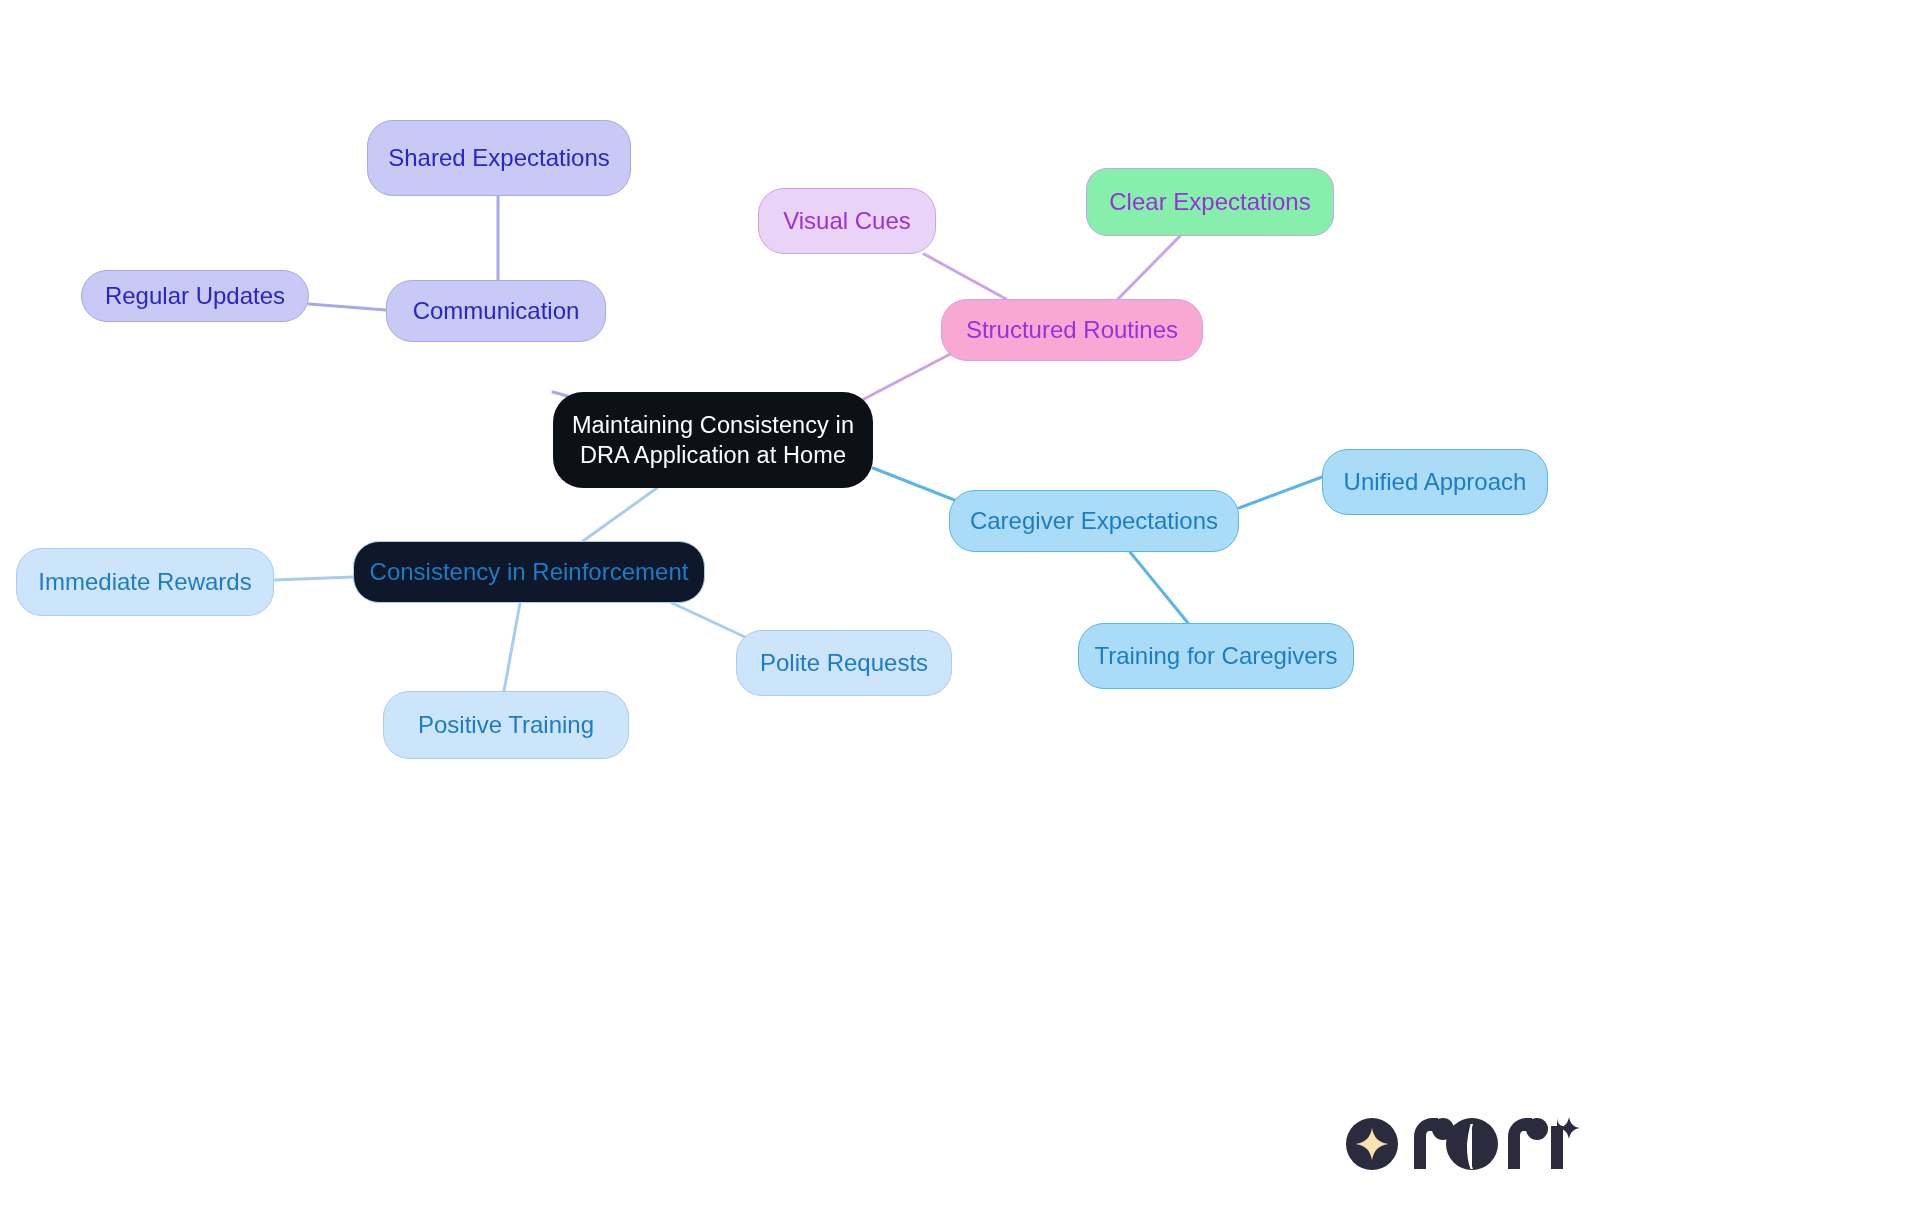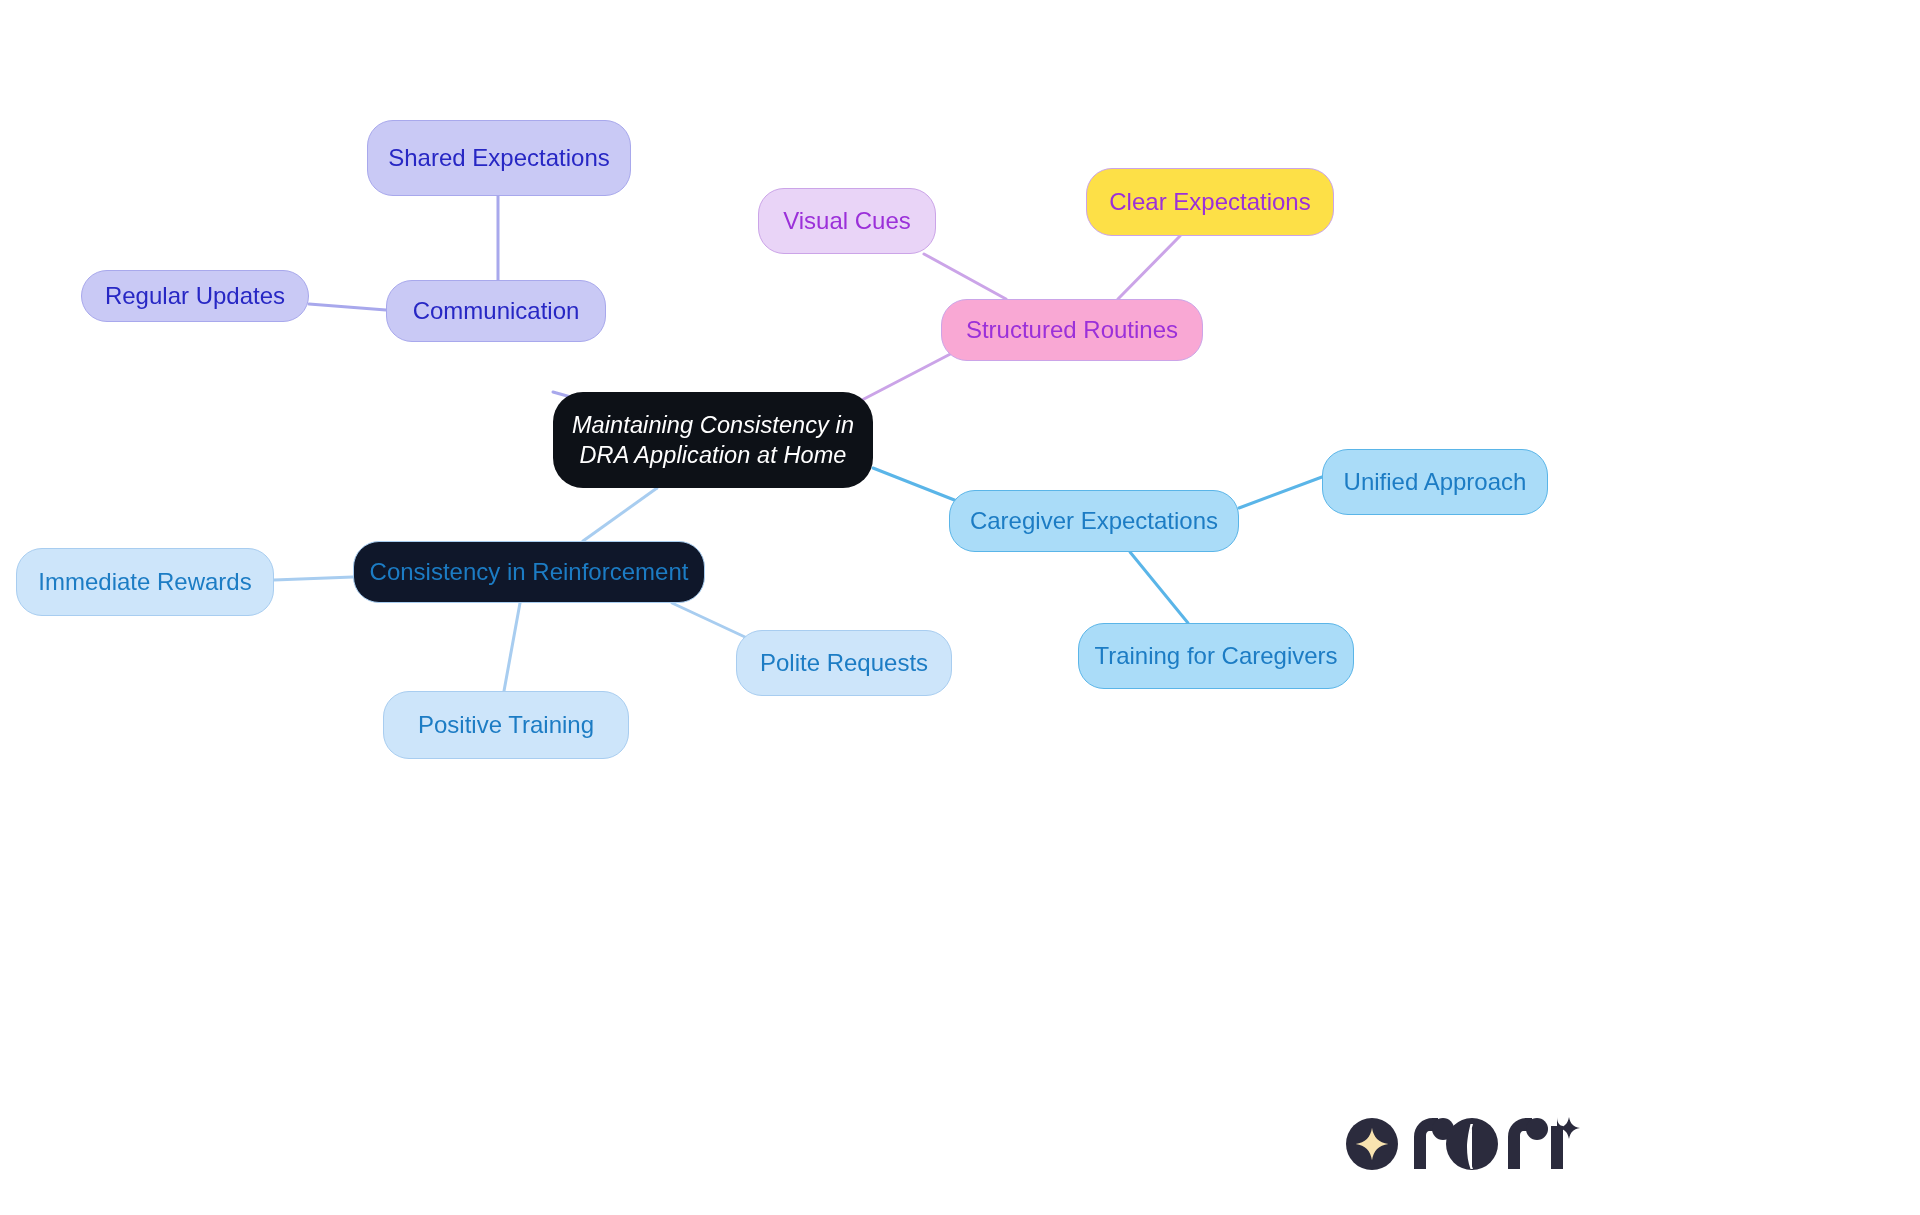--- a/index.html
+++ b/index.html
@@ -92,28 +92,28 @@
       <line x1="873" y1="468" x2="962" y2="503" stroke="#5ab5e8" stroke-width="3" stroke-linecap="round"></line>
       <line x1="1239" y1="508" x2="1322" y2="477" stroke="#5ab5e8" stroke-width="3" stroke-linecap="round"></line>
       <line x1="1130" y1="552" x2="1188" y2="623" stroke="#5ab5e8" stroke-width="3" stroke-linecap="round"></line>
       <line x1="657" y1="488" x2="583" y2="541" stroke="#a8cdf0" stroke-width="3" stroke-linecap="round"></line>
       <line x1="353" y1="577" x2="274" y2="580" stroke="#a8cdf0" stroke-width="3" stroke-linecap="round"></line>
       <line x1="672" y1="603" x2="760" y2="644" stroke="#a8cdf0" stroke-width="3" stroke-linecap="round"></line>
       <line x1="520" y1="603" x2="504" y2="691" stroke="#a8cdf0" stroke-width="3" stroke-linecap="round"></line>
     </svg>
 
   <div id="nodes">
-      <div class="node root" style="left: 553px; top: 392px; width: 320px; height: 96px; background: rgb(13, 17, 23); border-color: rgb(13, 17, 23); color: rgb(255, 255, 255); font-style: italic;"><span>Maintaining Consistency in
+      <div class="node root" style="left: 553px; top: 392px; width: 320px; height: 96px; background: rgb(13, 17, 23); border-color: rgb(13, 17, 23); color: rgb(255, 255, 255);"><span>Maintaining Consistency in
 DRA Application at Home</span></div>
       <div class="node branch" style="left: 386px; top: 280px; width: 220px; height: 62px; background: rgb(201, 201, 245); border-color: rgb(168, 168, 236); color: rgb(39, 39, 196);"><span>Communication</span></div>
       <div class="node leaf" style="left: 367px; top: 120px; width: 264px; height: 76px; background: rgb(201, 201, 245); border-color: rgb(168, 168, 236); color: rgb(39, 39, 196);"><span>Shared Expectations</span></div>
       <div class="node leaf" style="left: 81px; top: 270px; width: 228px; height: 52px; background: rgb(201, 201, 245); border-color: rgb(168, 168, 236); color: rgb(39, 39, 196);"><span>Regular Updates</span></div>
       <div class="node branch" style="left: 941px; top: 299px; width: 262px; height: 62px; background: #f9a8d4; border-color: rgb(203, 164, 232); color: rgb(155, 48, 217);"><span>Structured Routines</span></div>
       <div class="node leaf" style="left: 758px; top: 188px; width: 178px; height: 66px; background: rgb(233, 212, 247); border-color: rgb(203, 164, 232); color: rgb(155, 48, 217);"><span>Visual Cues</span></div>
-      <div class="node leaf" style="left: 1086px; top: 168px; width: 248px; height: 68px; background: #fde047; border-color: rgb(203, 164, 232); color: rgb(155, 48, 217);"><span>Clear Expectations</span></div>
+      <div class="node leaf" style="left: 1086px; top: 168px; width: 248px; height: 68px; background: #86efac; border-color: rgb(203, 164, 232); color: rgb(155, 48, 217); border-radius: 21px;"><span>Clear Expectations</span></div>
       <div class="node branch" style="left: 949px; top: 490px; width: 290px; height: 62px; background: rgb(170, 220, 248); border-color: rgb(90, 181, 232); color: rgb(28, 124, 196);"><span>Caregiver Expectations</span></div>
       <div class="node leaf" style="left: 1322px; top: 438px; width: 226px; height: 66px; background: rgb(170, 220, 248); border-color: rgb(90, 181, 232); color: rgb(28, 124, 196); margin-top: 11px;"><span>Unified Approach</span></div>
       <div class="node leaf" style="left: 1078px; top: 623px; width: 276px; height: 66px; background: rgb(170, 220, 248); border-color: rgb(90, 181, 232); color: rgb(28, 124, 196);"><span>Training for Caregivers</span></div>
       <div class="node branch" style="left: 353px; top: 541px; width: 352px; height: 62px; background: #0f172a; border-color: rgb(168, 205, 240); color: rgb(28, 124, 196);"><span>Consistency in Reinforcement</span></div>
       <div class="node leaf" style="left: 16px; top: 548px; width: 258px; height: 68px; background: rgb(205, 229, 250); border-color: rgb(168, 205, 240); color: rgb(28, 124, 196);"><span>Immediate Rewards</span></div>
       <div class="node leaf" style="left: 736px; top: 630px; width: 216px; height: 66px; background: rgb(205, 229, 250); border-color: rgb(168, 205, 240); color: rgb(28, 124, 196); text-align: right;"><span>Polite Requests</span></div>
       <div class="node leaf" style="left: 383px; top: 691px; width: 246px; height: 68px; background: rgb(205, 229, 250); border-color: rgb(168, 205, 240); color: rgb(28, 124, 196);"><span>Positive Training</span></div>
     </div>
 
   <div id="logo" style="left: 1346px; top: 1117px;">

